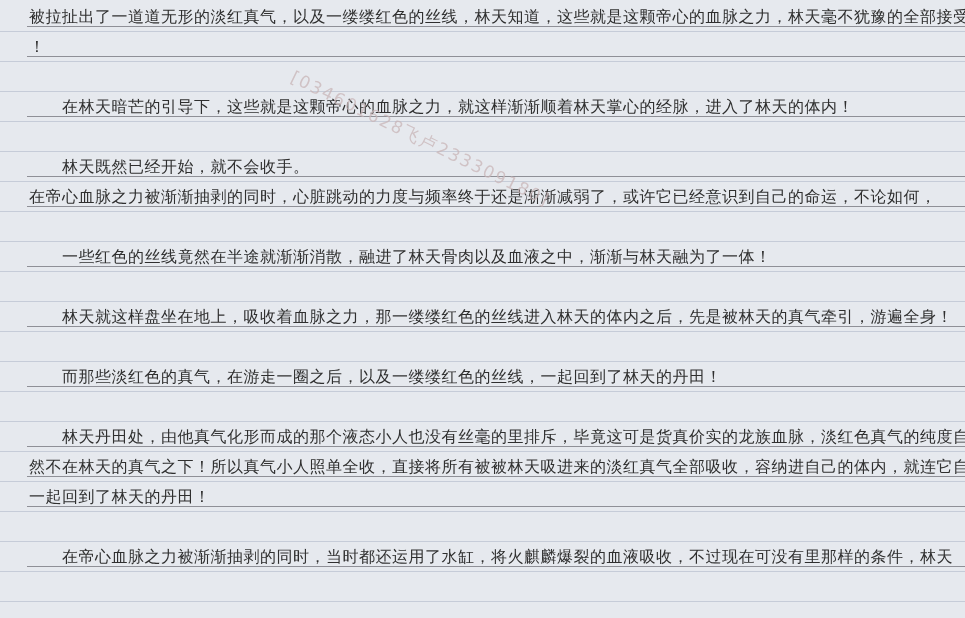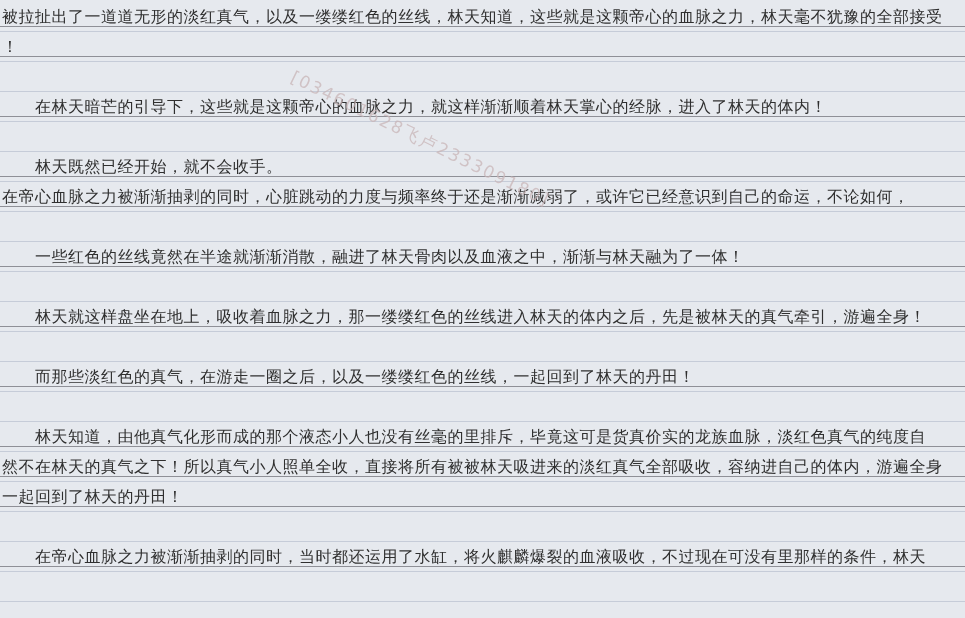--- a/index.html
+++ b/index.html
@@ -14,21 +14,21 @@
       width: 965px;
       height: 618px;
       background-image: repeating-linear-gradient(
         to bottom,
         transparent 0px, transparent 29px,
         var(--rule, #c6ccd8) 29px, var(--rule, #c6ccd8) 30px
       );
       background-position: 0 2px;
     }
     .content { position: absolute; top: 2px; left: 0; width: 100%; z-index: 1; }
-    .para { margin-bottom: 30px; }
+    .para { margin-bottom: 30px; margin-left: 27px; }
     .line {
       position: relative;
       height: 30px;
       line-height: 30px;
       font-size: 16px;
       letter-spacing: 0.5px;
       color: var(--text, #2f2f2f);
       padding: 0 17px 0 2px;
       white-space: nowrap;
       overflow: hidden;
@@ -78,21 +78,21 @@
       <div class="para indented">
         <div class="line">一些红色的丝线竟然在半途就渐渐消散，融进了林天骨肉以及血液之中，渐渐与林天融为了一体！</div>
       </div>
       <div class="para indented">
         <div class="line">林天就这样盘坐在地上，吸收着血脉之力，那一缕缕红色的丝线进入林天的体内之后，先是被林天的真气牵引，游遍全身！</div>
       </div>
       <div class="para indented">
         <div class="line">而那些淡红色的真气，在游走一圈之后，以及一缕缕红色的丝线，一起回到了林天的丹田！</div>
       </div>
       <div class="para indented">
-        <div class="line">林天知道，由他真气化形而成的那个液态小人也没有丝毫的里排斥，毕竟这可是货真价实的龙族血脉，淡红色真气的纯度自</div>
-        <div class="line">然不在林天的真气之下！所以真气小人照单全收，直接将所有被被林天吸进来的淡红真气全部吸收，容纳进自己的体内，游遍全身</div>
+        <div class="line">林天丹田处，由他真气化形而成的那个液态小人也没有丝毫的里排斥，毕竟这可是货真价实的龙族血脉，淡红色真气的纯度自</div>
+        <div class="line">然不在林天的真气之下！所以真气小人照单全收，直接将所有被被林天吸进来的淡红真气全部吸收，容纳进自己的体内，就连它自</div>
         <div class="line">一起回到了林天的丹田！</div>
       </div>
       <div class="para indented">
         <div class="line">在帝心血脉之力被渐渐抽剥的同时，当时都还运用了水缸，将火麒麟爆裂的血液吸收，不过现在可没有里那样的条件，林天</div>
       </div>
     </div>
 </div>
 
 </body></html>

